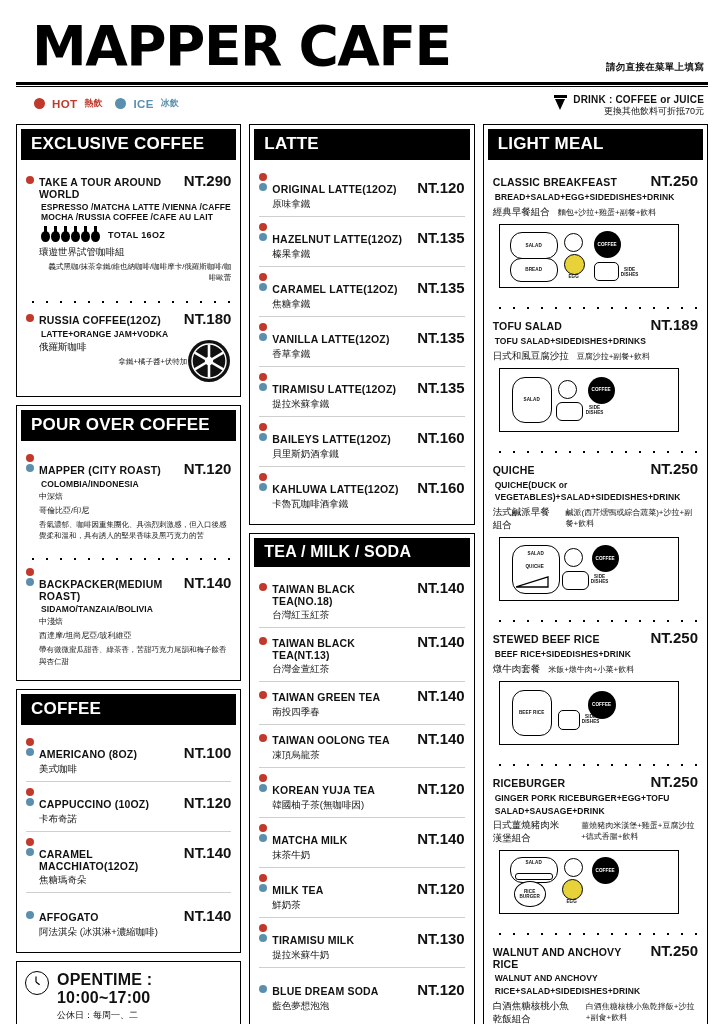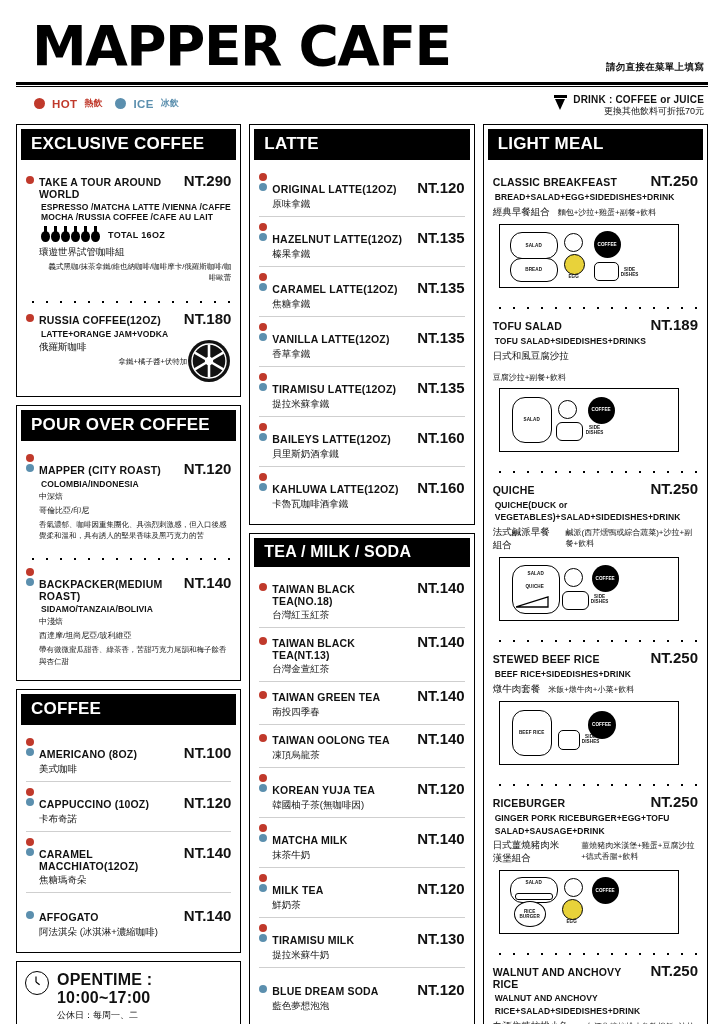--- a/index.html
+++ b/index.html
@@ -633,21 +633,21 @@
                 <div class="pl-lbl" style="left:118px;top:42px;width:24px;">SIDE DISHES</div>
               </div>
             </div>
             <div class="dotsep"></div>
             <div class="item">
               <div class="row">
                 <div class="nm" style="flex:1">TOFU SALAD</div>
                 <div class="pr">NT.189</div>
               </div>
               <div class="sub" style="line-height:1.5">TOFU SALAD+SIDEDISHES+DRINKS</div>
-              <div style="display:flex;align-items:baseline;gap:8px;flex-direction:column;">
+              <div style="display:flex;align-items:baseline;gap:8px;">
                 <span class="cn">日式和風豆腐沙拉</span>
                 <span class="cn-sm">豆腐沙拉+副餐+飲料</span>
               </div>
               <div class="plate">
                 <div class="pl " style="left:12px;top:8px;width:38px;height:44px;border-radius:13px;">
                   <div class="pl-lbl" style="inset:0;display:flex;align-items:center;justify-content:center;">SALAD</div>
                 </div>
                 <div class="pl " style="left:58px;top:11px;width:17px;height:17px;border-radius:50%;"></div>
                 <div class="pl " style="left:56px;top:33px;width:25px;height:17px;border-radius:6px;"></div>
                 <div class="pl-lbl" style="left:83px;top:36px;width:24px;">SIDE DISHES</div>

